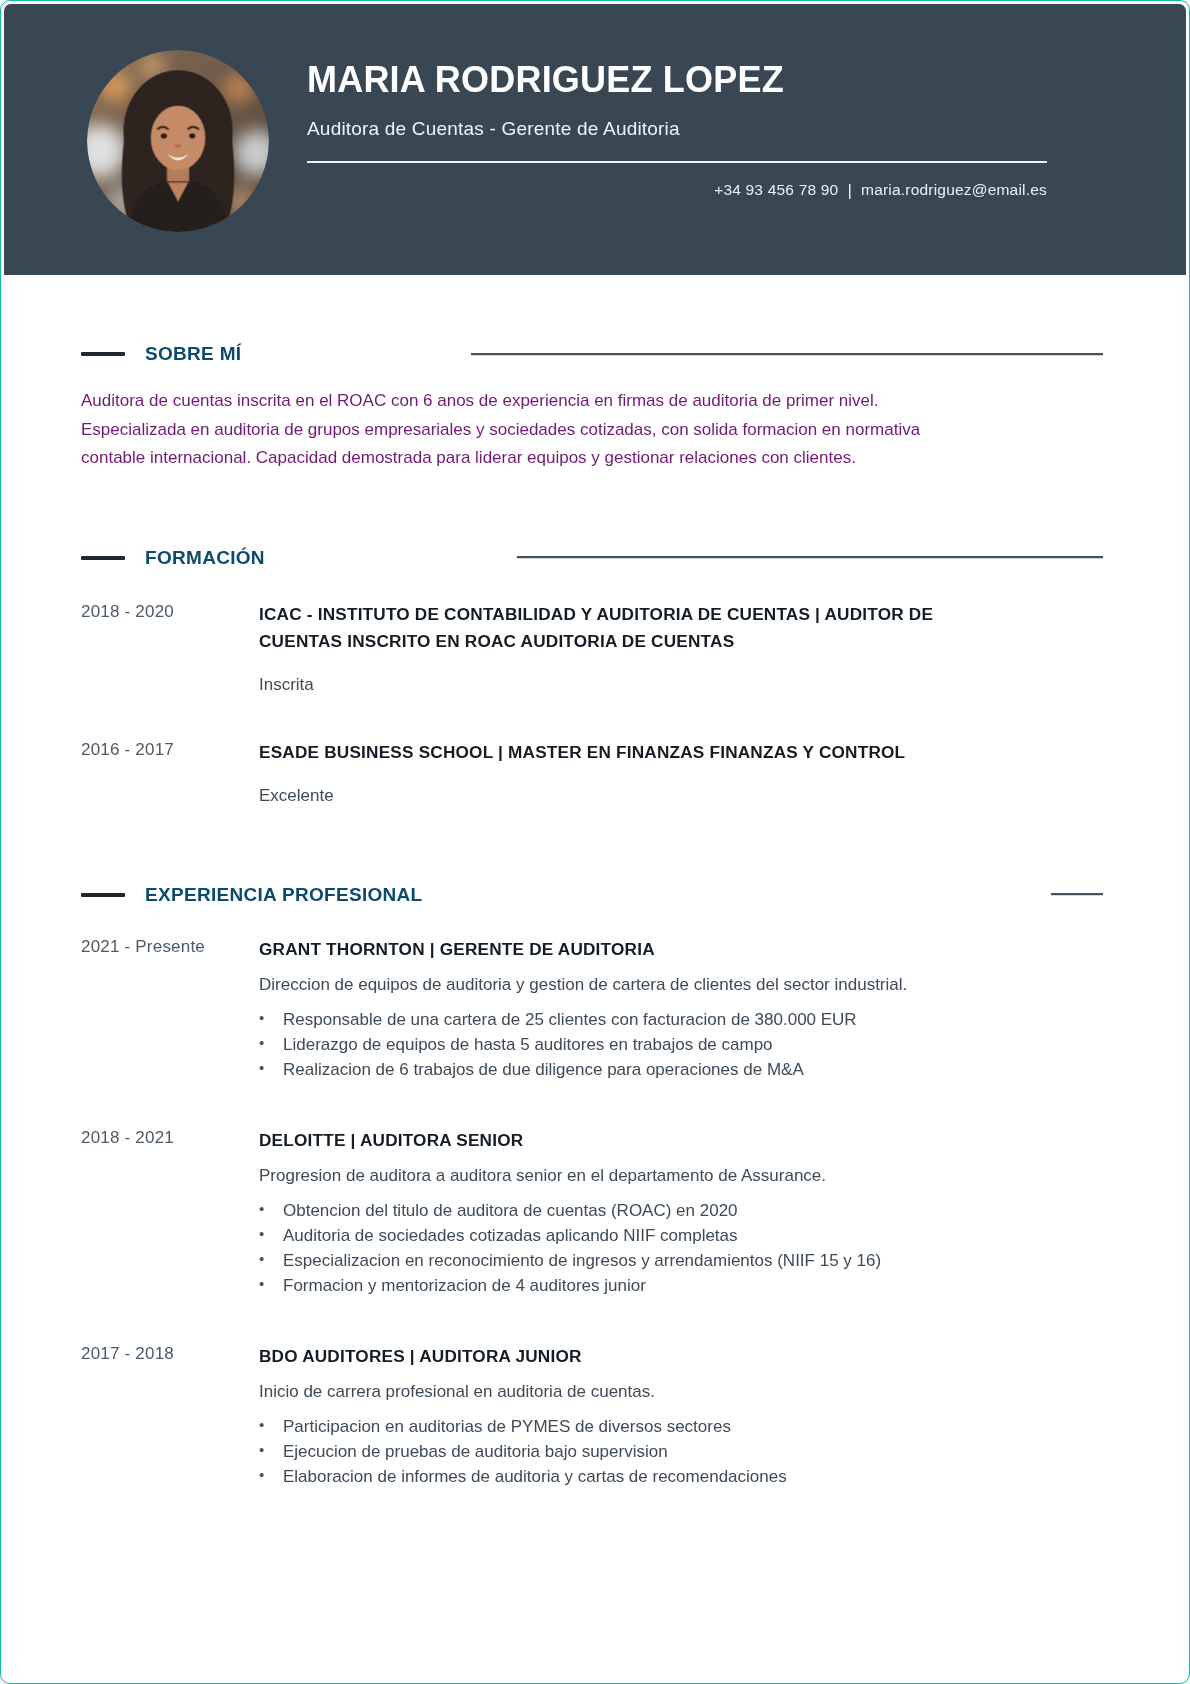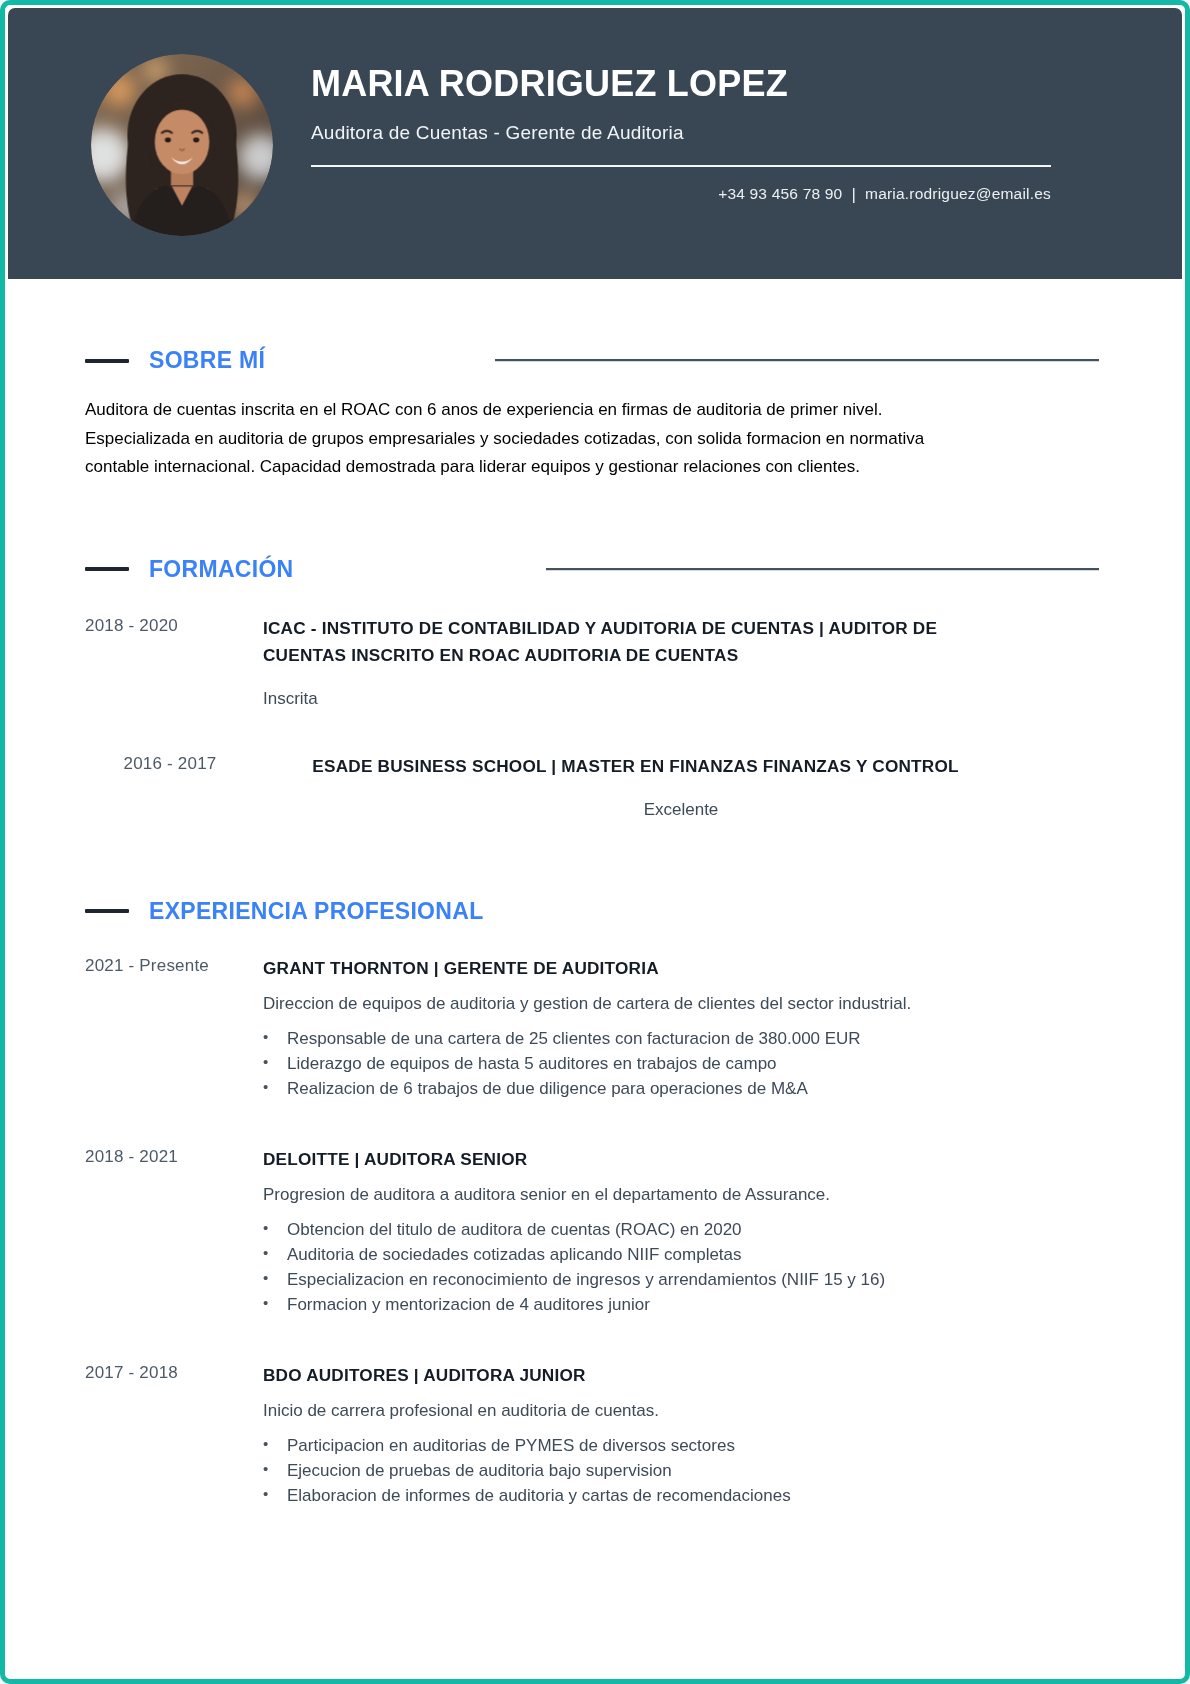--- a/index.html
+++ b/index.html
@@ -4,21 +4,21 @@
 <style>
   * { margin: 0; padding: 0; box-sizing: border-box; }
   html, body { background: #f6f6f6; }
   body { font-family: "Liberation Sans", "DejaVu Sans", sans-serif; }
 
   .page {
     position: relative;
     width: 1190px;
     height: 1684px;
     background: #ffffff;
-    border: 5px solid #14b8a6;
+    border: 1px solid #14b8a6;
     border-radius: 10px;
     overflow: hidden;
   }
 
   
   .header {
     position: relative;
     height: 271px;
     margin: 3px 3px 0 3px;
     background: #394754;
@@ -65,42 +65,42 @@
 
   .section-head { display: flex; align-items: center; }
   .head-dash {
     width: 44px; height: 4px;
     background: #1d2631;
     border-radius: 1px;
     margin-right: 20px;
     flex: none;
   }
   .section-title {
-    font-size: 23px;
+    font-size: 19px;
     font-weight: 700;
-    color: #3b82f6;
+    color: #0c4a6e;
     letter-spacing: 0.3px;
     white-space: nowrap;
   }
   .head-rule {
     flex: 1;
     height: 3px;
     background: linear-gradient(to bottom, #44525f 0 55%, #d2d8dc 55% 100%);
   }
   .rule-about { margin-left: 230px; }
   .rule-edu { margin-left: 252px; }
   .rule-exp { margin-left: 628px; }
 
   .section-about { margin-top: 34px; }
   .about-text {
     margin-top: 22px;
     max-width: 882px;
     font-size: 17px;
     line-height: 28.5px;
-    color: #000000;
+    color: #701a75;
   }
 
   .section-edu { margin-top: 74px; }
   .section-exp { margin-top: 78px; }
 
   .entry {
     display: grid;
     grid-template-columns: 170px 1fr;
     column-gap: 8px;
   }
@@ -115,21 +115,21 @@
     font-weight: 700;
     color: #141c26;
     letter-spacing: 0.2px;
     line-height: 27px;
     max-width: 745px;
   }
   .entry-grade { margin-top: 20px; font-size: 17px; color: #3d4a57; }
   .entry-desc { margin-top: 12px; font-size: 17px; color: #3d4a57; }
 
   .edu-entry-1 { margin-top: 32px; }
-  .edu-entry-2 { margin-top: 44px; text-align: center; }
+  .edu-entry-2 { margin-top: 44px; }
   .exp-entry-1 { margin-top: 30px; }
   .exp-entry-2, .exp-entry-3 { margin-top: 44px; }
 
   .bullets { list-style: none; margin-top: 13px; padding-left: 24px; }
   .bullets li {
     position: relative;
     margin: 2px 0;
     font-size: 17px;
     line-height: 23px;
     color: #3d4a57;

